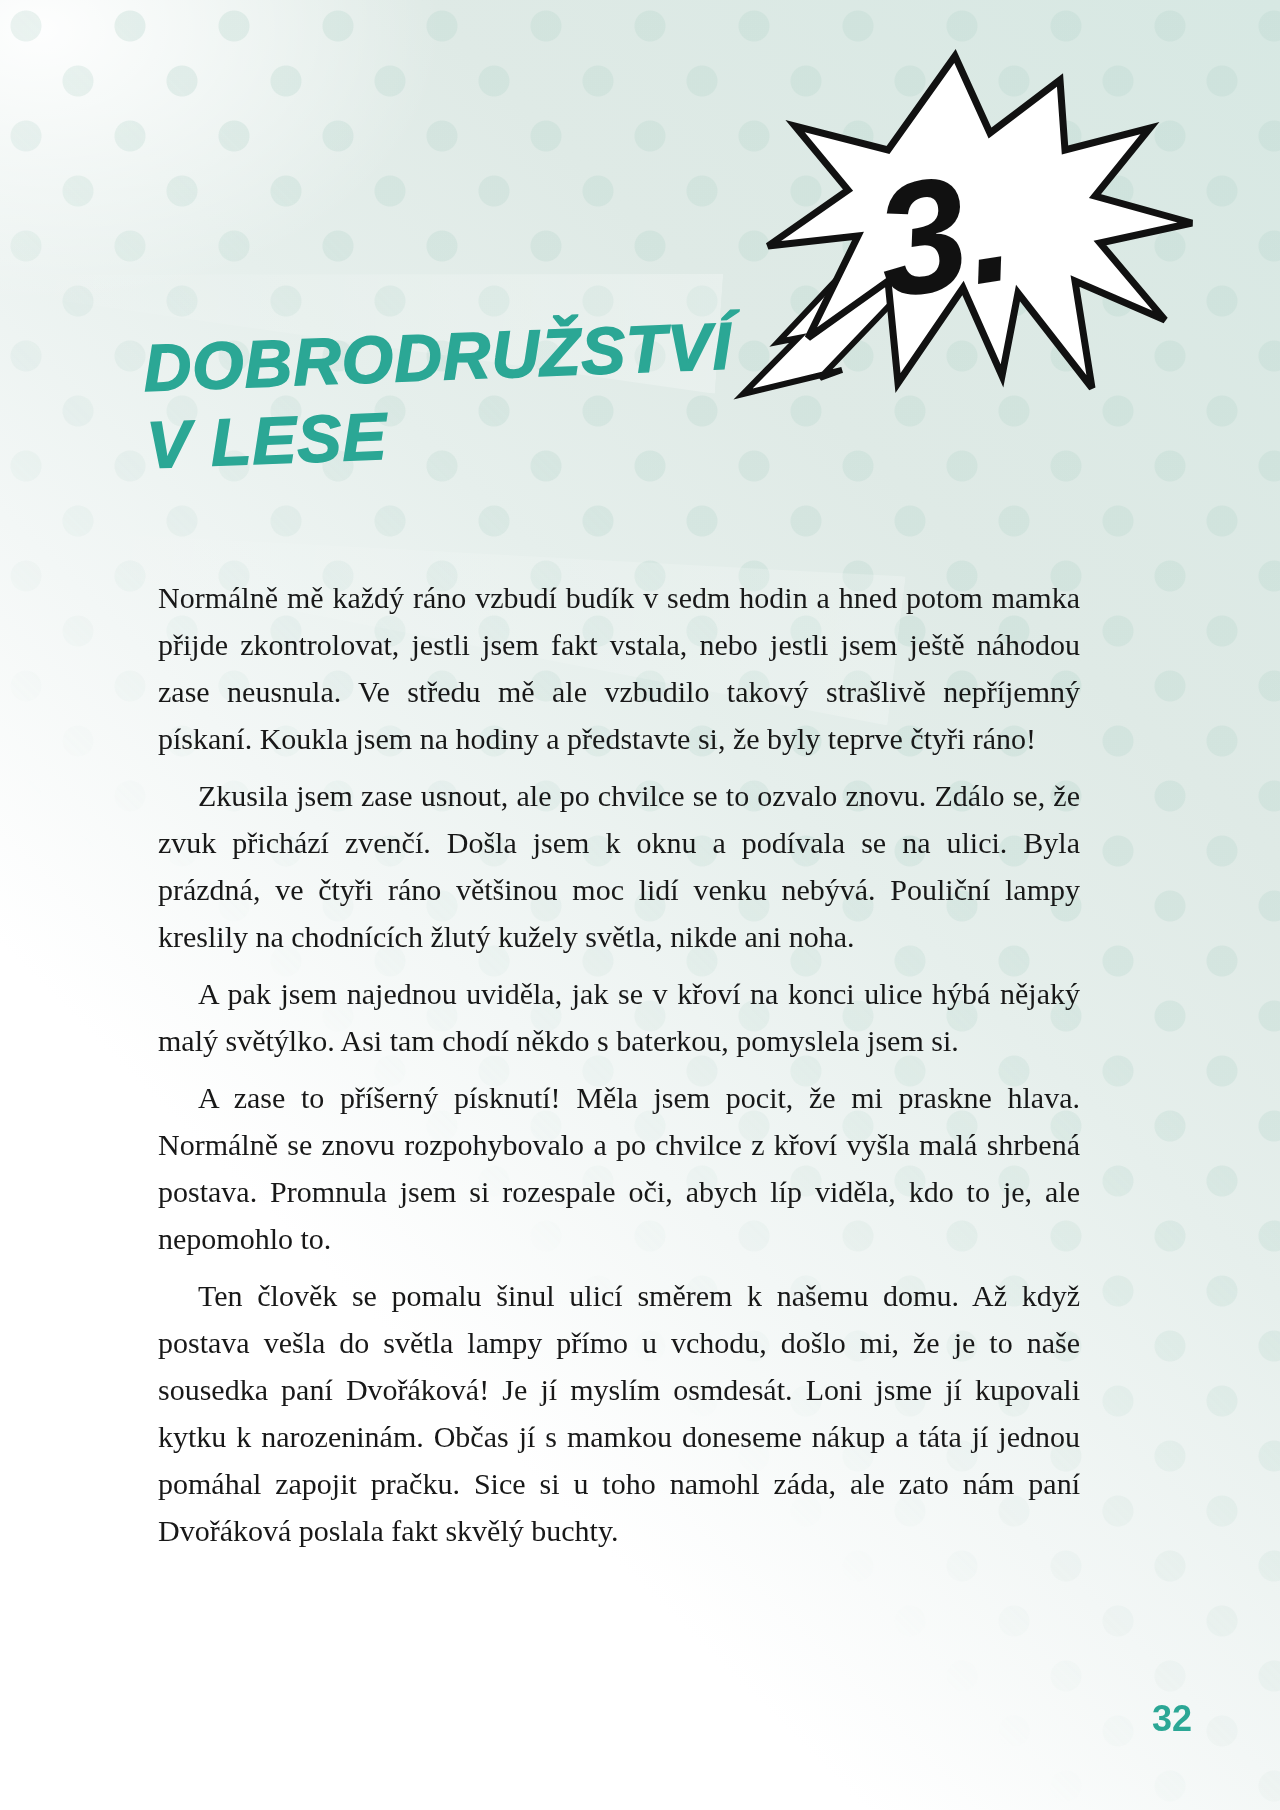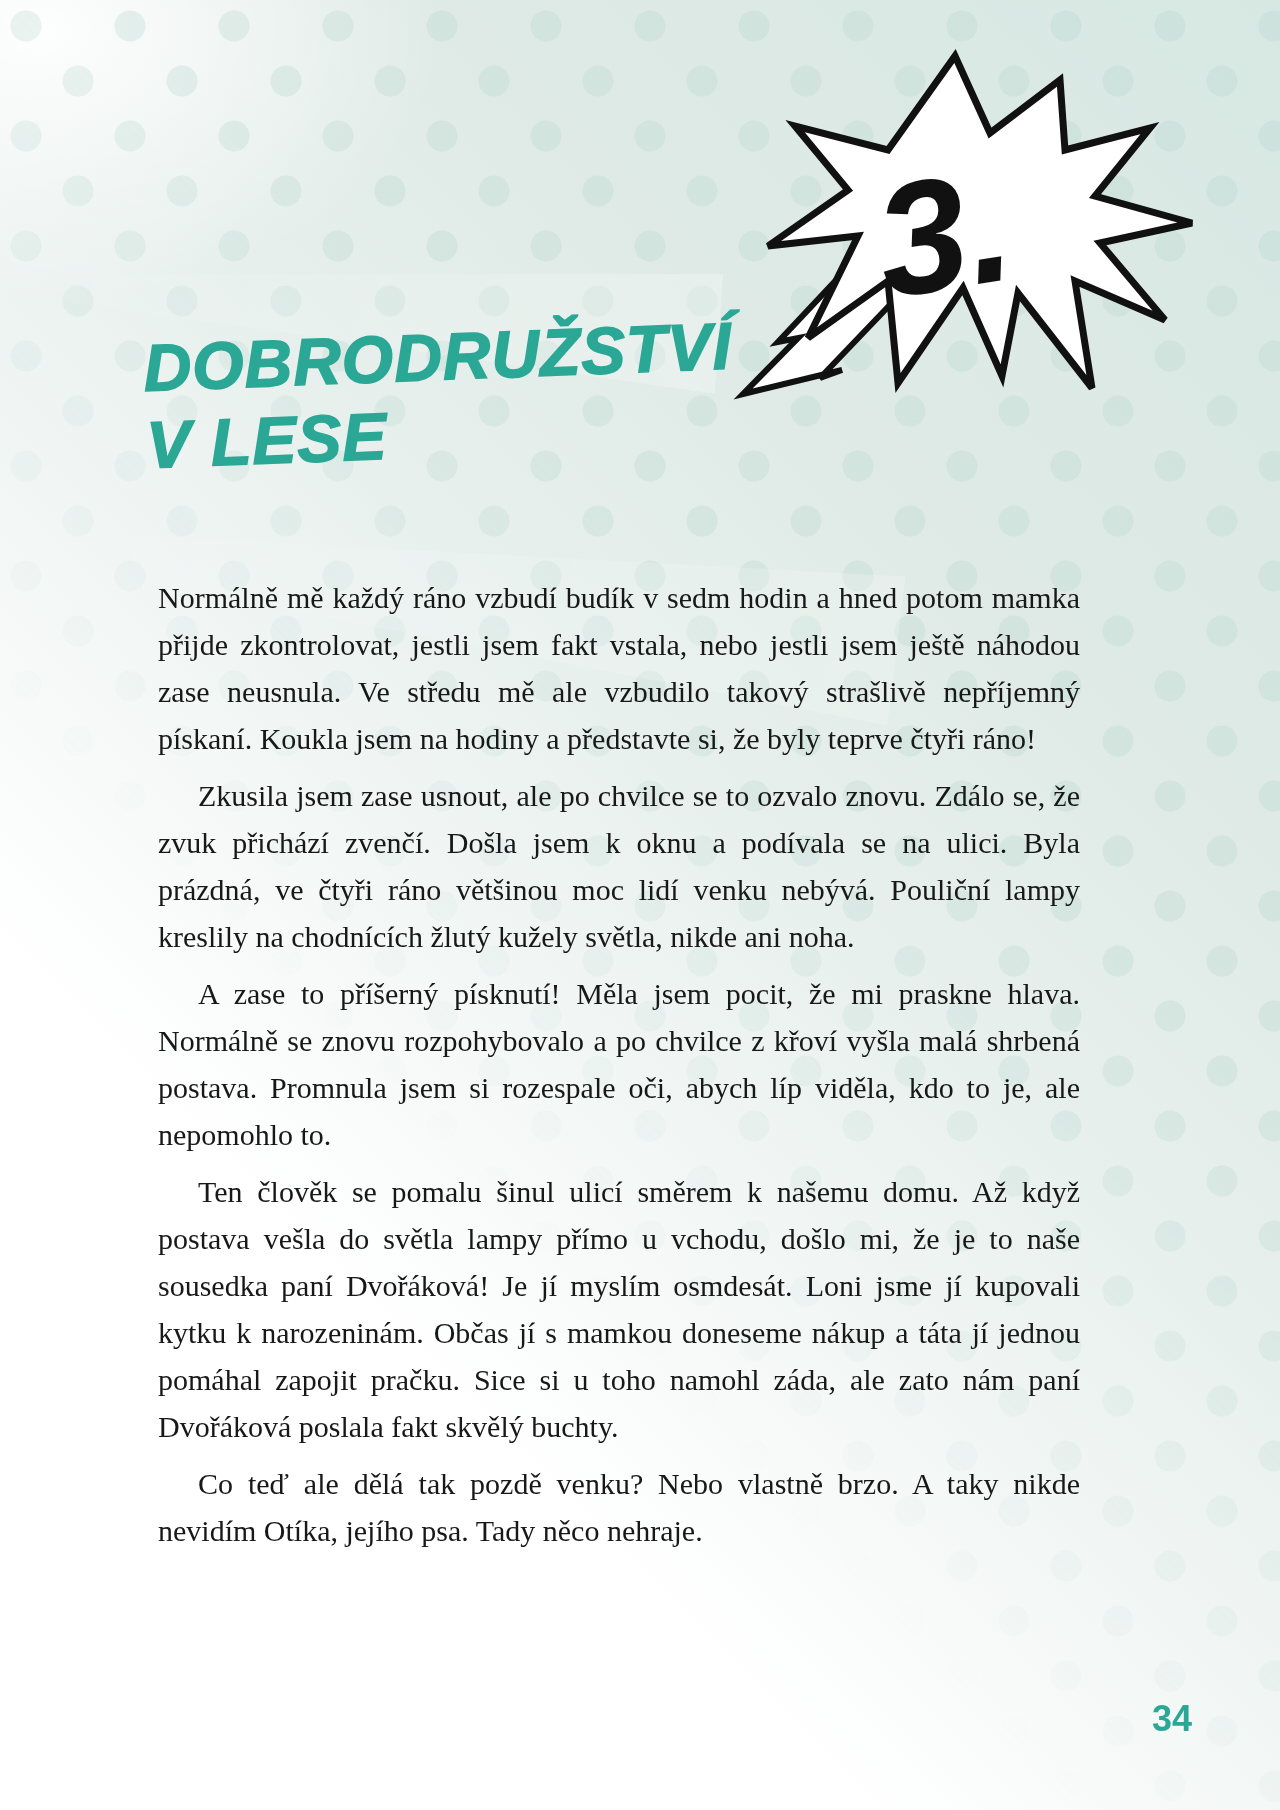--- a/index.html
+++ b/index.html
@@ -95,20 +95,20 @@
   </svg>
 
   <h1 class="title">
     <span>DOBRODRUŽSTVÍ</span>
     <span>V LESE</span>
   </h1>
 
   <div class="text-block">
     <p class="first">Normálně mě každý ráno vzbudí budík v sedm hodin a hned potom mamka přijde zkontrolovat, jestli jsem fakt vstala, nebo jestli jsem ještě náhodou zase neusnula. Ve středu mě ale vzbudilo takový strašlivě nepříjemný pískaní. Koukla jsem na hodiny a představte si, že byly teprve čtyři ráno!</p>
     <p>Zkusila jsem zase usnout, ale po chvilce se to ozvalo znovu. Zdálo se, že zvuk přichází zvenčí. Došla jsem k oknu a podívala se na ulici. Byla prázdná, ve čtyři ráno většinou moc lidí venku nebývá. Pouliční lampy kreslily na chodnících žlutý kužely světla, nikde ani noha.</p>
+    <p>A pak jsem najednou uviděla, jak se v křoví na konci ulice hýbá nějaký malý světýlko. Asi tam chodí někdo s baterkou, pomyslela jsem si.</p>
     <p>A zase to příšerný písknutí! Měla jsem pocit, že mi praskne hlava. Normálně se znovu rozpohybovalo a po chvilce z křoví vyšla malá shrbená postava. Promnula jsem si rozespale oči, abych líp viděla, kdo to je, ale nepomohlo to.</p>
     <p>Ten člověk se pomalu šinul ulicí směrem k našemu domu. Až když postava vešla do světla lampy přímo u vchodu, došlo mi, že je to naše sousedka paní Dvořáková! Je jí myslím osmdesát. Loni jsme jí kupovali kytku k narozeninám. Občas jí s mamkou doneseme nákup a táta jí jednou pomáhal zapojit pračku. Sice si u toho namohl záda, ale zato nám paní Dvořáková poslala fakt skvělý buchty.</p>
-    <p>Co teď ale dělá tak pozdě venku? Nebo vlastně brzo. A taky nikde nevidím Otíka, jejího psa. Tady něco nehraje.</p>
   </div>
 
-  <div class="page-number">34</div>
+  <div class="page-number">32</div>
 
 </div>
 
 </body></html>

